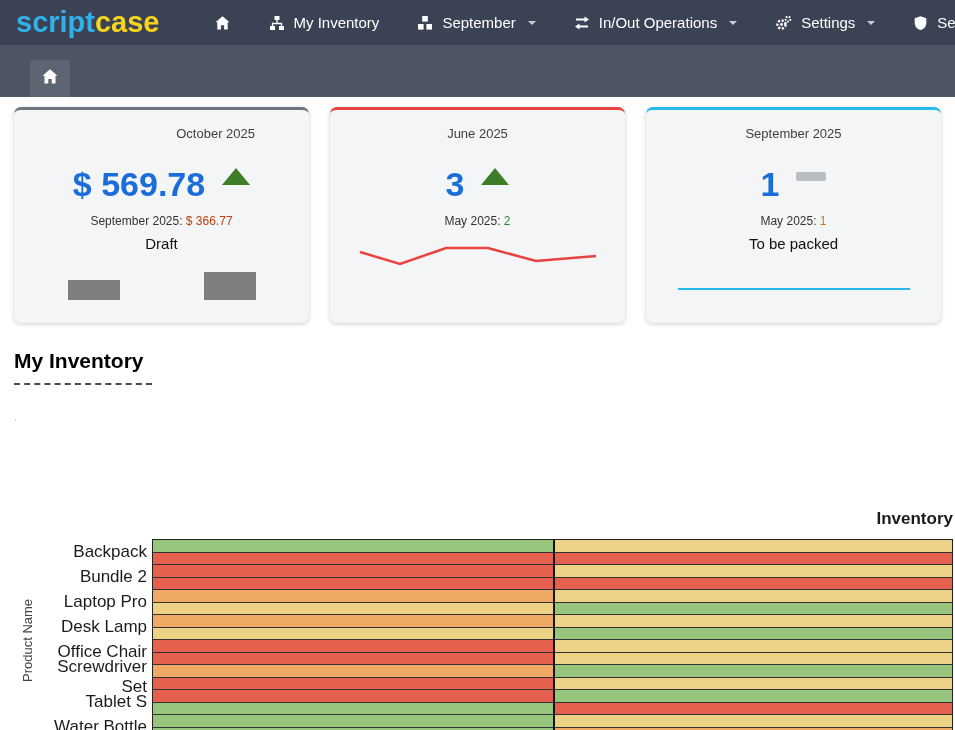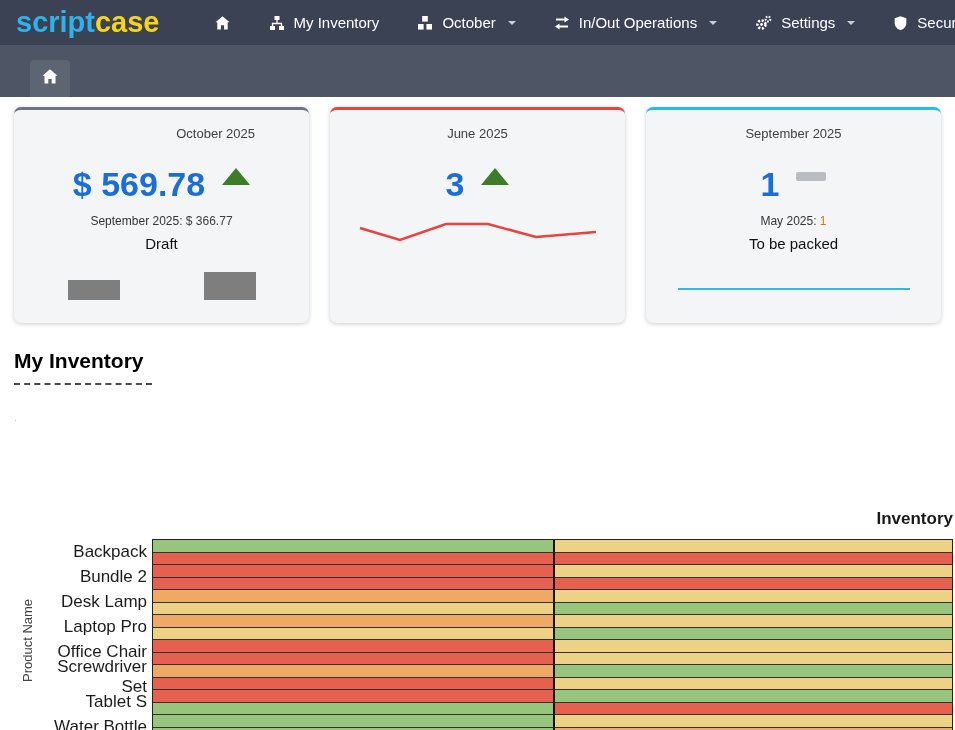--- a/index.html
+++ b/index.html
@@ -91,21 +91,21 @@
   </div>
 
   <div class="nav-item">
     <span>
       <svg width="16" height="16" viewBox="0 0 16 16">
         <rect x="5.2" y="1" width="5.6" height="5.6" fill="#fff"></rect>
         <rect x="1" y="9" width="5.6" height="5.6" fill="#fff"></rect>
         <rect x="9.4" y="9" width="5.6" height="5.6" fill="#fff"></rect>
       </svg>
     </span>
-    <span>October</span>
+    <span>September</span>
     <span class="caret"></span>
   </div>
 
   <div class="nav-item">
     <span>
       <svg width="16" height="16" viewBox="0 0 16 16">
         <path d="M2 4.5 H11" stroke="#fff" stroke-width="2"></path>
         <path d="M10.5 1.5 L15 4.5 L10.5 7.5 Z" fill="#fff"></path>
         <path d="M14 11.5 H5" stroke="#fff" stroke-width="2"></path>
         <path d="M5.5 8.5 L1 11.5 L5.5 14.5 Z" fill="#fff"></path>
@@ -151,34 +151,38 @@
 <div class="cards">
 
   <div class="card card--right" style="border-top-color: rgb(109, 117, 127);">
     <div class="card-period">October 2025</div>
     <div class="value-row">
       <span class="card-value">$ 569.78</span>
       <span class="tri-up"></span>
     </div>
     <div class="card-compare">
       <span>September 2025:</span>
-      <span class="cmp-val" style="color: #404040;">$ 366.77</span>
+      <span class="cmp-val" style="color: #c2410c;">$ 366.77</span>
     </div>
     <div class="card-caption">Draft</div>
     <div class="bars">
       <div class="bar bar-1"></div>
       <div class="bar bar-2"></div>
     </div>
   </div>
 
   <div class="card" style="border-top-color: rgb(232, 67, 62);">
     <div class="card-period">June 2025</div>
     <div class="value-row">
       <span class="card-value">3</span>
       <span class="tri-up"></span>
+    </div>
+    <div class="card-compare">
+      <span>May 2025:</span>
+      <span class="cmp-val" style="color: rgb(46, 139, 46);">2</span>
     </div>
     <svg class="spark" width="240" height="28" viewBox="0 0 240 28">
       <polyline points="2,10 42,22 88,6 130,6 178,19 238,14" fill="none" stroke-width="2.5" style="stroke: rgb(232, 67, 62);"></polyline>
     </svg>
   </div>
 
   <div class="card" style="border-top-color: rgb(41, 185, 236);">
     <div class="card-period">September 2025</div>
     <div class="value-row">
       <span class="card-value">1</span>
@@ -196,22 +200,22 @@
 <div class="section-title">My Inventory</div>
 <div class="dashed-divider"></div>
 <div class="stray-dot">.</div>
 
 <div class="chart">
   <div class="chart-title">Inventory</div>
   <div class="ylabel">Product Name</div>
   <div class="cat-labels">
       <div class="cat-label">Backpack</div>
       <div class="cat-label">Bundle 2</div>
+      <div class="cat-label">Laptop Pro</div>
       <div class="cat-label">Desk Lamp</div>
-      <div class="cat-label">Laptop Pro</div>
       <div class="cat-label">Office Chair</div>
       <div class="cat-label">Screwdriver Set</div>
       <div class="cat-label">Tablet S</div>
       <div class="cat-label">Water Bottle</div>
     </div>
   <div class="hm">
       <div class="hm-cell" style="background: rgb(151, 197, 125);"></div>
       <div class="hm-cell col2" style="background: rgb(237, 210, 133);"></div>
       <div class="hm-cell" style="background: rgb(229, 96, 79);"></div>
       <div class="hm-cell col2" style="background: rgb(229, 96, 79);"></div>

